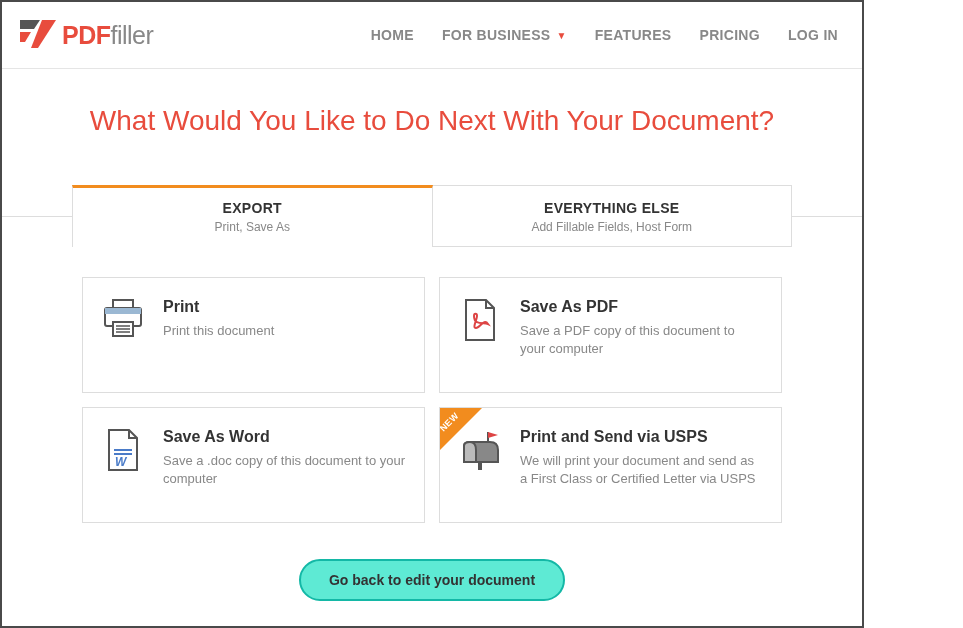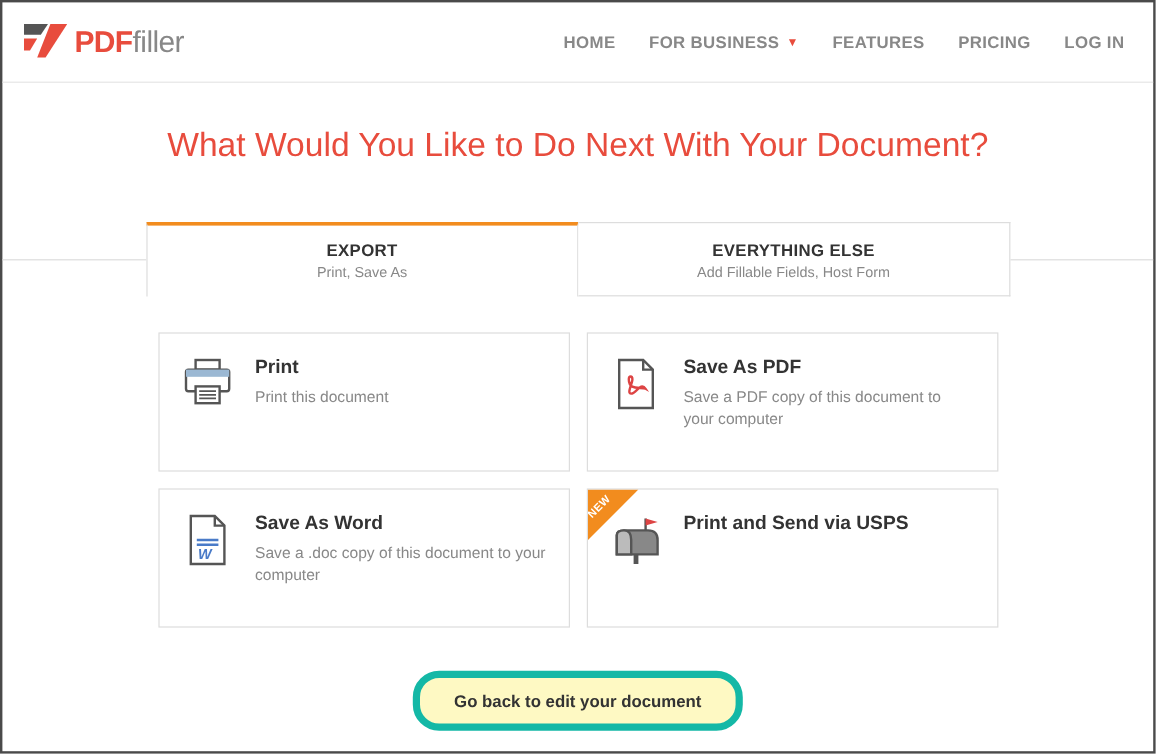--- a/index.html
+++ b/index.html
@@ -1,17 +1,17 @@
 <!DOCTYPE html>
 <html><head>
   <meta charset="utf-8">
   <style>
     * { margin: 0; padding: 0; box-sizing: border-box; }
     body { font-family: Arial, Helvetica, sans-serif; background: #fff; }
-    .frame { width: 963px; height: 628px; border: 2px solid #4a4a4a; position: relative; background: #fff; }
+    .frame { width: 864px; height: 628px; border: 2px solid #4a4a4a; position: relative; background: #fff; }
     
     
     .header { display: flex; align-items: center; justify-content: space-between; padding: 18px 24px 18px 18px; border-bottom: 1px solid #e5e5e5; }
     .logo { display: flex; align-items: center; gap: 6px; }
     .logo-text { font-size: 25px; font-weight: bold; letter-spacing: -0.5px; }
     .logo-pdf { color: #e84c3d; }
     .logo-filler { color: #888; font-weight: normal; }
     .nav { display: flex; gap: 28px; align-items: center; }
     .nav-item { color: #888; font-size: 14px; font-weight: bold; text-decoration: none; letter-spacing: 0.3px; display: flex; align-items: center; gap: 6px; }
     .chevron { color: #e84c3d; font-size: 10px; }
@@ -37,21 +37,21 @@
     .card-icon { width: 44px; flex-shrink: 0; display: flex; align-items: flex-start; justify-content: center; }
     .card-body { flex: 1; }
     .card-title { font-size: 16px; font-weight: bold; color: #333; margin-bottom: 6px; }
     .card-desc { font-size: 13px; color: #888; line-height: 1.4; }
     
     
     .ribbon { position: absolute; top: 0; left: 0; width: 0; height: 0; border-style: solid; border-width: 42px 42px 0 0; border-color: #f28c1e transparent transparent transparent; }
     .ribbon-text { position: absolute; top: 9px; left: -2px; color: #fff; font-size: 9px; font-weight: bold; transform: rotate(-45deg); letter-spacing: 0.5px; }
     
     
-    .back-btn { display: block; margin: 36px auto 0; padding: 11px 28px; border: 6px solid #14b8a6; border-radius: 22px; background: #fef9c3; color: #333; font-size: 14px; font-weight: bold; cursor: pointer; }
+    .back-btn { display: block; margin: 36px auto 0; padding: 11px 28px; border: 2px solid #14b8a6; border-radius: 22px; background: #5eead4; color: #333; font-size: 14px; font-weight: bold; cursor: pointer; }
   </style>
 </head>
 <body>
 
 <div class="frame">
   <div class="header">
     <div class="logo">
       <svg width="36" height="30" viewBox="0 0 36 30">
         <polygon points="0,0 20,0 14,9 0,9" fill="#555"></polygon>
         <polygon points="22,0 36,0 18,28 11,28" fill="#e84c3d"></polygon>
@@ -147,19 +147,20 @@
           <svg width="44" height="44" viewBox="0 0 44 44">
             <line x1="30" y1="4" x2="30" y2="18" stroke="#555" stroke-width="2"></line>
             <polygon points="30,4 40,7 30,10" fill="#d44"></polygon>
             <path d="M6 18 Q6 14 12 14 L32 14 Q40 14 40 22 L40 34 L6 34 Z" fill="#888" stroke="#555" stroke-width="2"></path>
             <path d="M6 18 Q6 14 12 14 Q18 14 18 22 L18 34 L6 34 Z" fill="#bbb" stroke="#555" stroke-width="2"></path>
             <rect x="20" y="34" width="4" height="8" fill="#555"></rect>
           </svg>
         </div>
         <div class="card-body">
           <div class="card-title">Print and Send via USPS</div>
+          <div class="card-desc">We will print your document and send as a First Class or Certified Letter via USPS</div>
         </div>
       </div>
     </div>
 
     <button class="back-btn">Go back to edit your document</button>
   </div>
 </div>
 
 </body></html>

